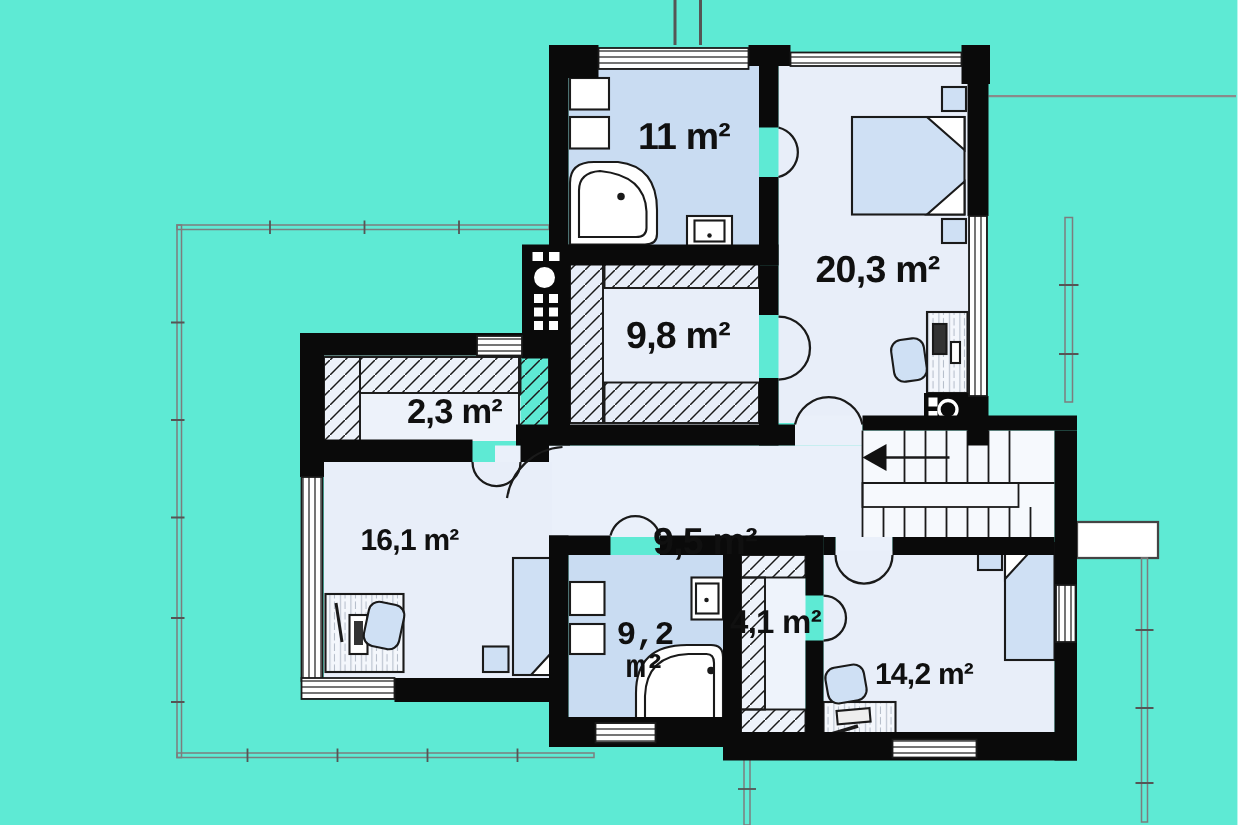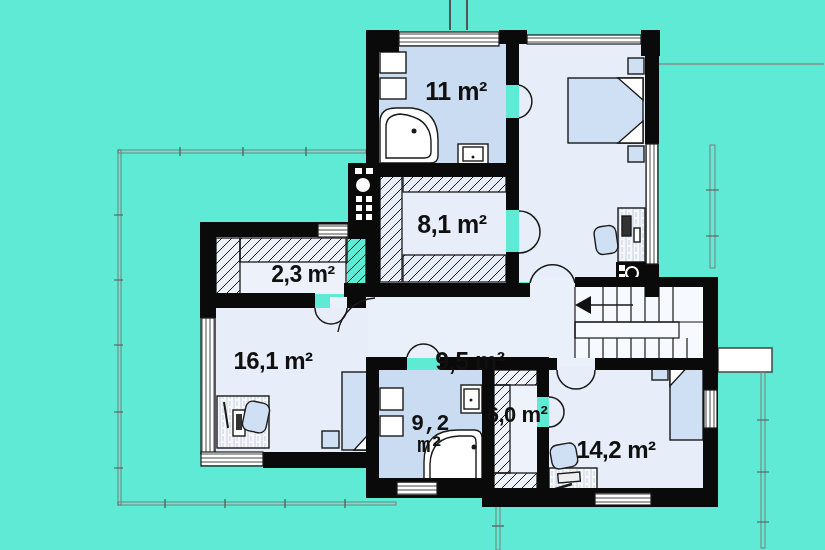--- a/index.html
+++ b/index.html
@@ -3,21 +3,21 @@
 <meta charset="utf-8">
 <style>
   html,body{margin:0;padding:0;background:#fff;}
   #stage{position:relative;width:825px;height:550px;background:#5eead4;overflow:hidden;
          font-family:"Liberation Sans", sans-serif;}
   #plan-svg{position:absolute;left:0;top:0;}
   .room-label{position:absolute;transform:translate(-50%,-50%);color:#101010;
               font-weight:bold;text-align:center;line-height:1.02;letter-spacing:-0.5px;
               white-space:nowrap;}
   .room-label.wrap{white-space:normal;width:62px;}
-  .fs25{font-size:25px;} .fs24{font-size:24px;} .fs23{font-size:23px;} .fs22{font-size:22px;}
+  .fs25{font-size:25px;} .fs24{font-size:20px;} .fs23{font-size:23px;} .fs22{font-size:22px;}
 </style>
 </head>
 <body>
 
 <div id="stage">
 
 <svg id="plan-svg" width="825" height="550" viewBox="0 0 825 550">
   <defs>
     <pattern id="hatch" width="10" height="10" patternUnits="userSpaceOnUse">
       <path d="M0,10 L10,0" stroke="#1a1a1a" stroke-width="1"></path>
@@ -240,20 +240,21 @@
     <path d="M530,283 A23,23 0 0 1 575,283"></path>
     <path d="M375,298 A40,40 0 0 0 338,332"></path>
     <path d="M315,308 A16,16 0 0 0 347,308"></path>
     <path d="M407,357 A17,17 0 0 1 440,357"></path>
     <path d="M549,397 A15,15 0 0 1 549,427"></path>
     <path d="M557,370 A19,19 0 0 0 595,370"></path>
   </g>
 </svg>
 
   <div class="room-label fs25" style="left:456px;top:92px;">11 m²</div>
-  <div class="room-label fs25" style="left:452px;top:225px;">8,1 m²</div>
+  <div class="room-label fs25" style="left:585px;top:181px;">20,3 m²</div>
+  <div class="room-label fs25" style="left:452px;top:225px;">9,8 m²</div>
   <div class="room-label fs23" style="left:303px;top:275px;">2,3 m²</div>
   <div class="room-label fs25" style="left:470px;top:322px;margin-top:40px;">9,5 m²</div>
   <div class="room-label fs24" style="left:273px;top:361px;">16,1 m²</div>
   <div class="room-label wrap fs22" style="left:430px;top:436px;font-family:Liberation Mono, monospace;">9,2 m²</div>
-  <div class="room-label wrap fs22" style="left:517px;top:415px;">6,0 m²</div>
+  <div class="room-label wrap fs22" style="left:517px;top:415px;">4,1 m²</div>
   <div class="room-label fs24" style="left:616px;top:414px;margin-top:36px;">14,2 m²</div>
 </div>
 
 </body></html>

